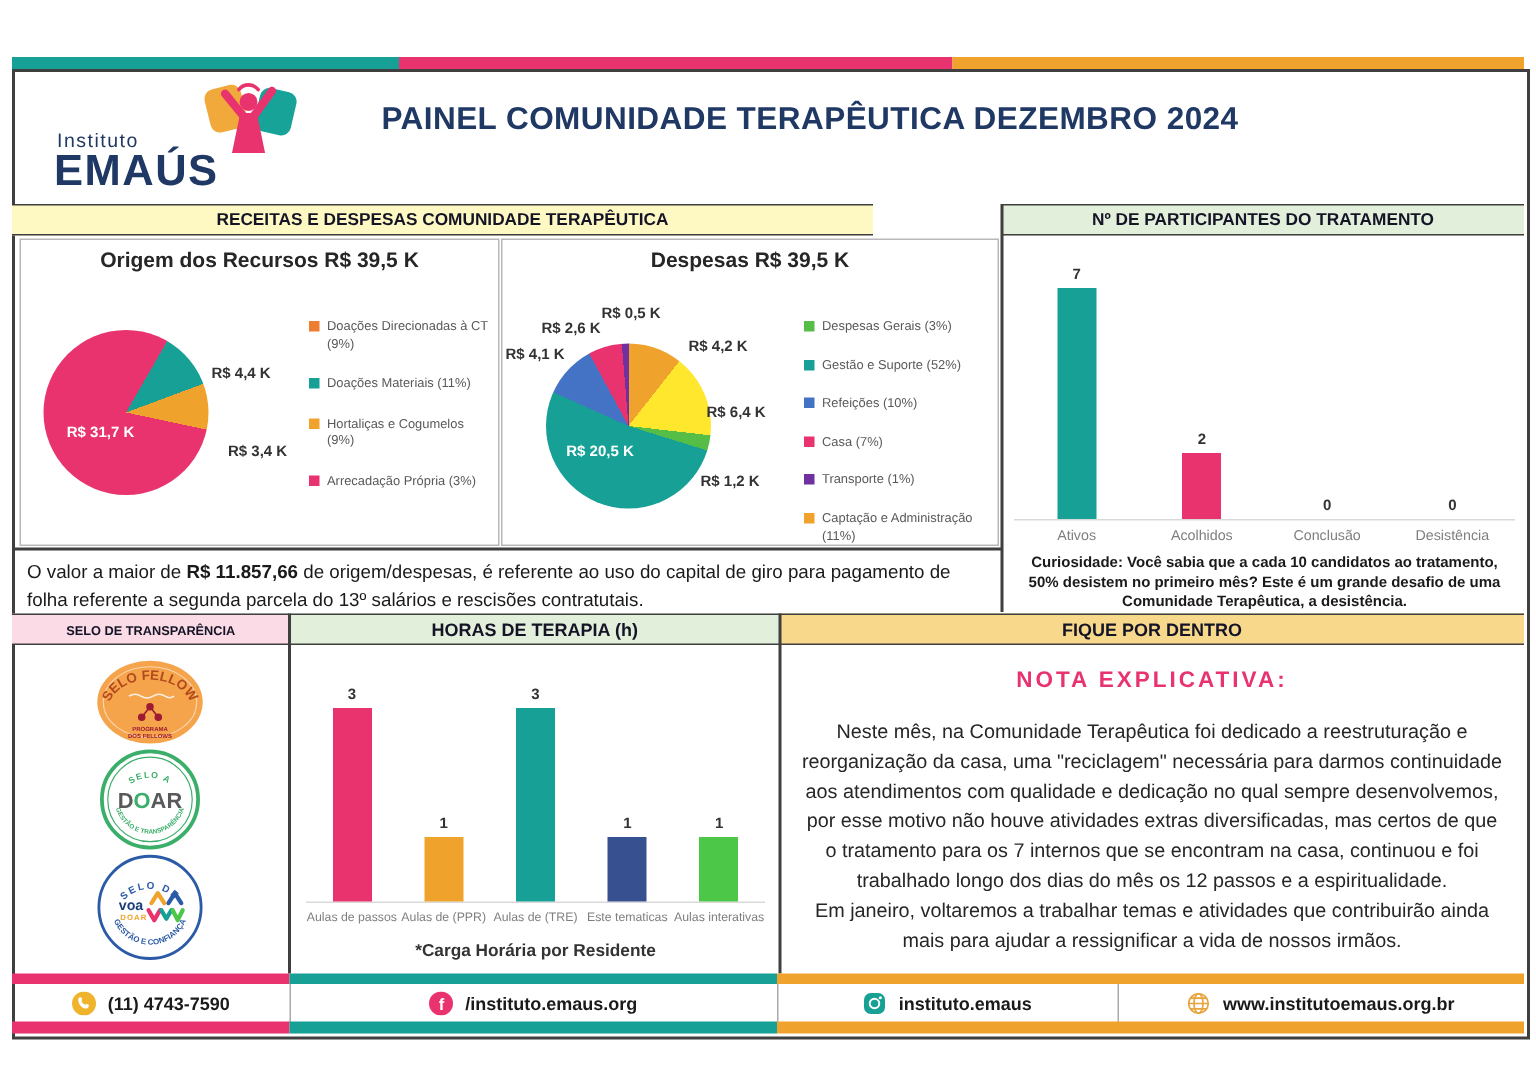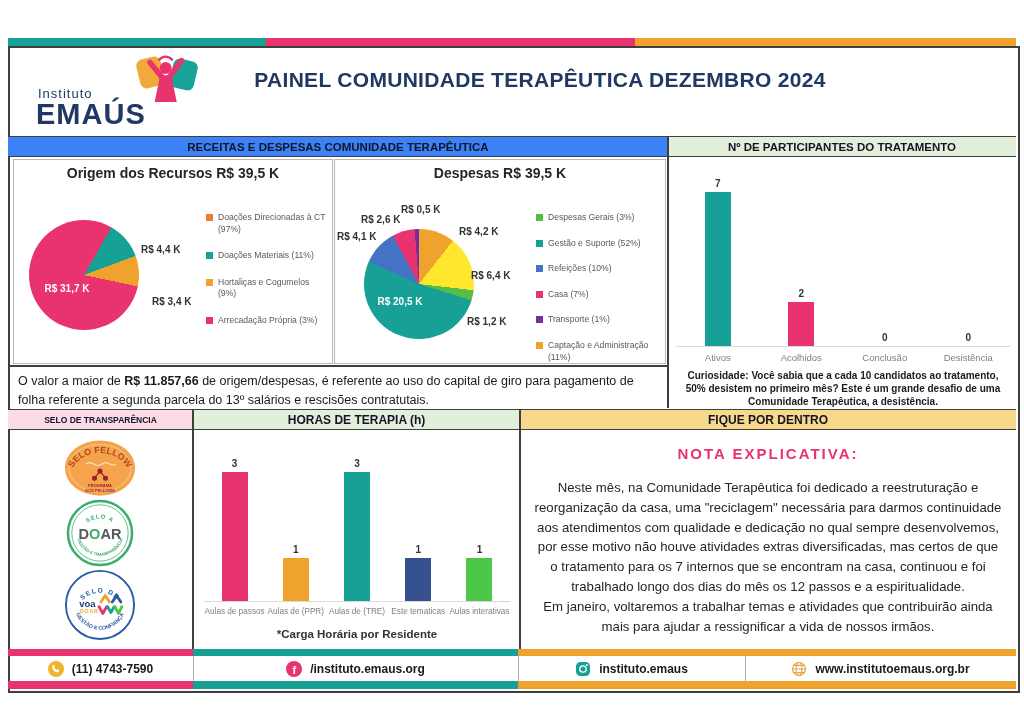--- a/index.html
+++ b/index.html
@@ -53,34 +53,34 @@
       <circle cx="54" cy="19" r="6.5" fill="#E8336E"></circle>
       <path d="M50 29 L37 13" stroke="#E8336E" stroke-width="6" stroke-linecap="round"></path>
       <path d="M58 29 L71 11" stroke="#E8336E" stroke-width="6" stroke-linecap="round"></path>
       <path d="M48 27 L60 27 L66 56 L42 56 Z" fill="#E8336E"></path>
     </svg>
     <div class="abs" style="left:0px;top:36px;font-size:13px;letter-spacing:1px;color:#1F3864;">Instituto</div>
     <div class="abs" style="left:-2px;top:48px;font-size:29px;font-weight:bold;color:#1F3864;letter-spacing:1px;">EMAÚS</div>
   </div>
   <div class="abs" style="left:220px;top:68px;width:640px;text-align:center;font-size:21px;font-weight:bold;color:#1F3864;letter-spacing:0.3px;">PAINEL COMUNIDADE TERAPÊUTICA DEZEMBRO 2024</div>
 
-  <div class="sec-hdr" style="left:8px;top:136px;width:660px;background:#3b82f6;font-size:11.5px;">RECEITAS E DESPESAS COMUNIDADE TERAPÊUTICA</div>
+  <div class="sec-hdr" style="left:8px;top:136px;width:574px;background:#fef9c3;font-size:11.5px;">RECEITAS E DESPESAS COMUNIDADE TERAPÊUTICA</div>
   <div class="sec-hdr" style="left:668px;top:136px;width:348px;background:#E2EFDA;font-size:11.5px;">Nº DE PARTICIPANTES DO TRATAMENTO</div>
   <div class="vline" style="left:667px;top:136px;height:272px;"></div>
 
   <div class="panel" style="left:13px;top:159px;width:318px;height:203px;">
     <div class="pie-title">Origem dos Recursos R$ 39,5 K</div>
     <div class="pie" style="left: 15px; top: 60px; width: 110px; height: 110px; background: conic-gradient(from 30deg, rgb(22, 160, 150) 0%, rgb(22, 160, 150) 11%, rgb(240, 163, 44) 11%, rgb(240, 163, 44) 20%, rgb(232, 51, 110) 20%, rgb(232, 51, 110) 100%);"></div>
     <div class="plabel inside" style="left:20px;top:123px;width:66px;text-align:center;">R$ 31,7 K</div>
     <div class="plabel" style="left:127px;top:84px;">R$ 4,4 K</div>
     <div class="plabel" style="left:138px;top:136px;">R$ 3,4 K</div>
     <div class="legend" style="left:192px;top:52px;width:120px;gap:15px;">
       <div class="lg-item">
           <span class="sw" style="background: rgb(237, 125, 49);"></span>
-          <span class="lg-t">Doações Direcionadas à CT (97%)</span>
+          <span class="lg-t">Doações Direcionadas à CT (9%)</span>
         </div>
       <div class="lg-item">
           <span class="sw" style="background: rgb(22, 160, 150);"></span>
           <span class="lg-t">Doações Materiais (11%)</span>
         </div>
       <div class="lg-item">
           <span class="sw" style="background: rgb(240, 163, 44);"></span>
           <span class="lg-t">Hortaliças e Cogumelos (9%)</span>
         </div>
       <div class="lg-item">

